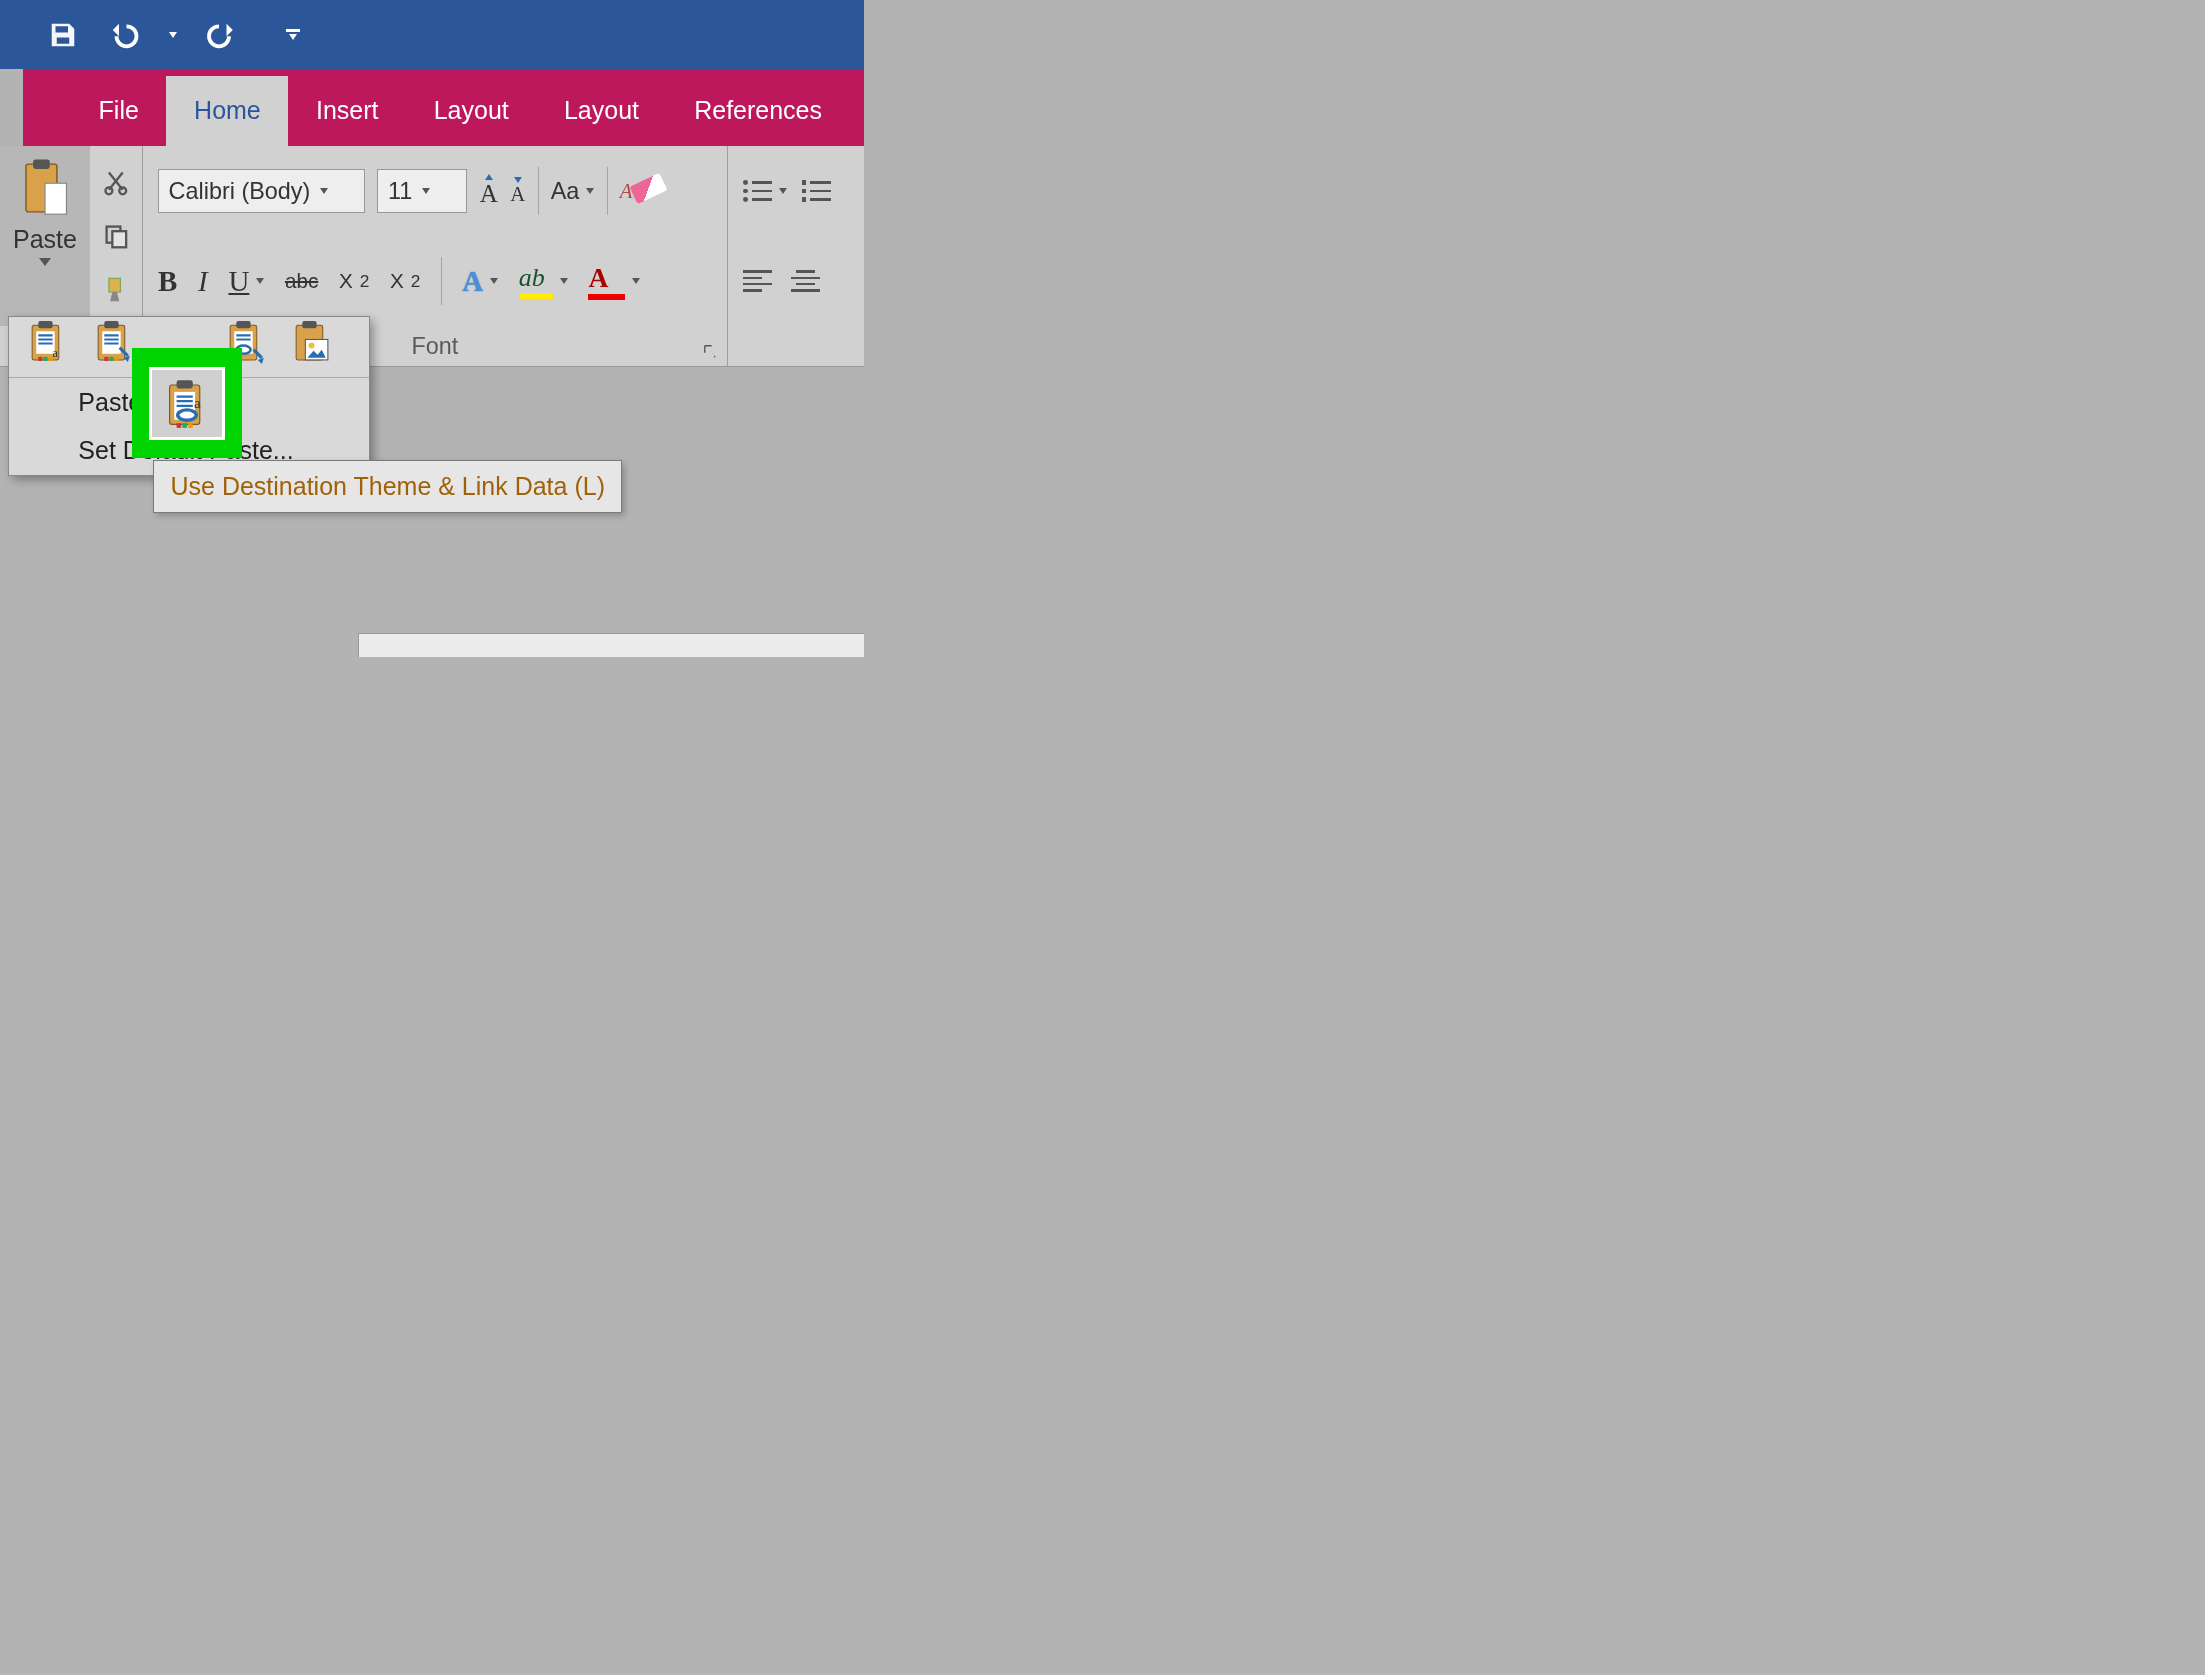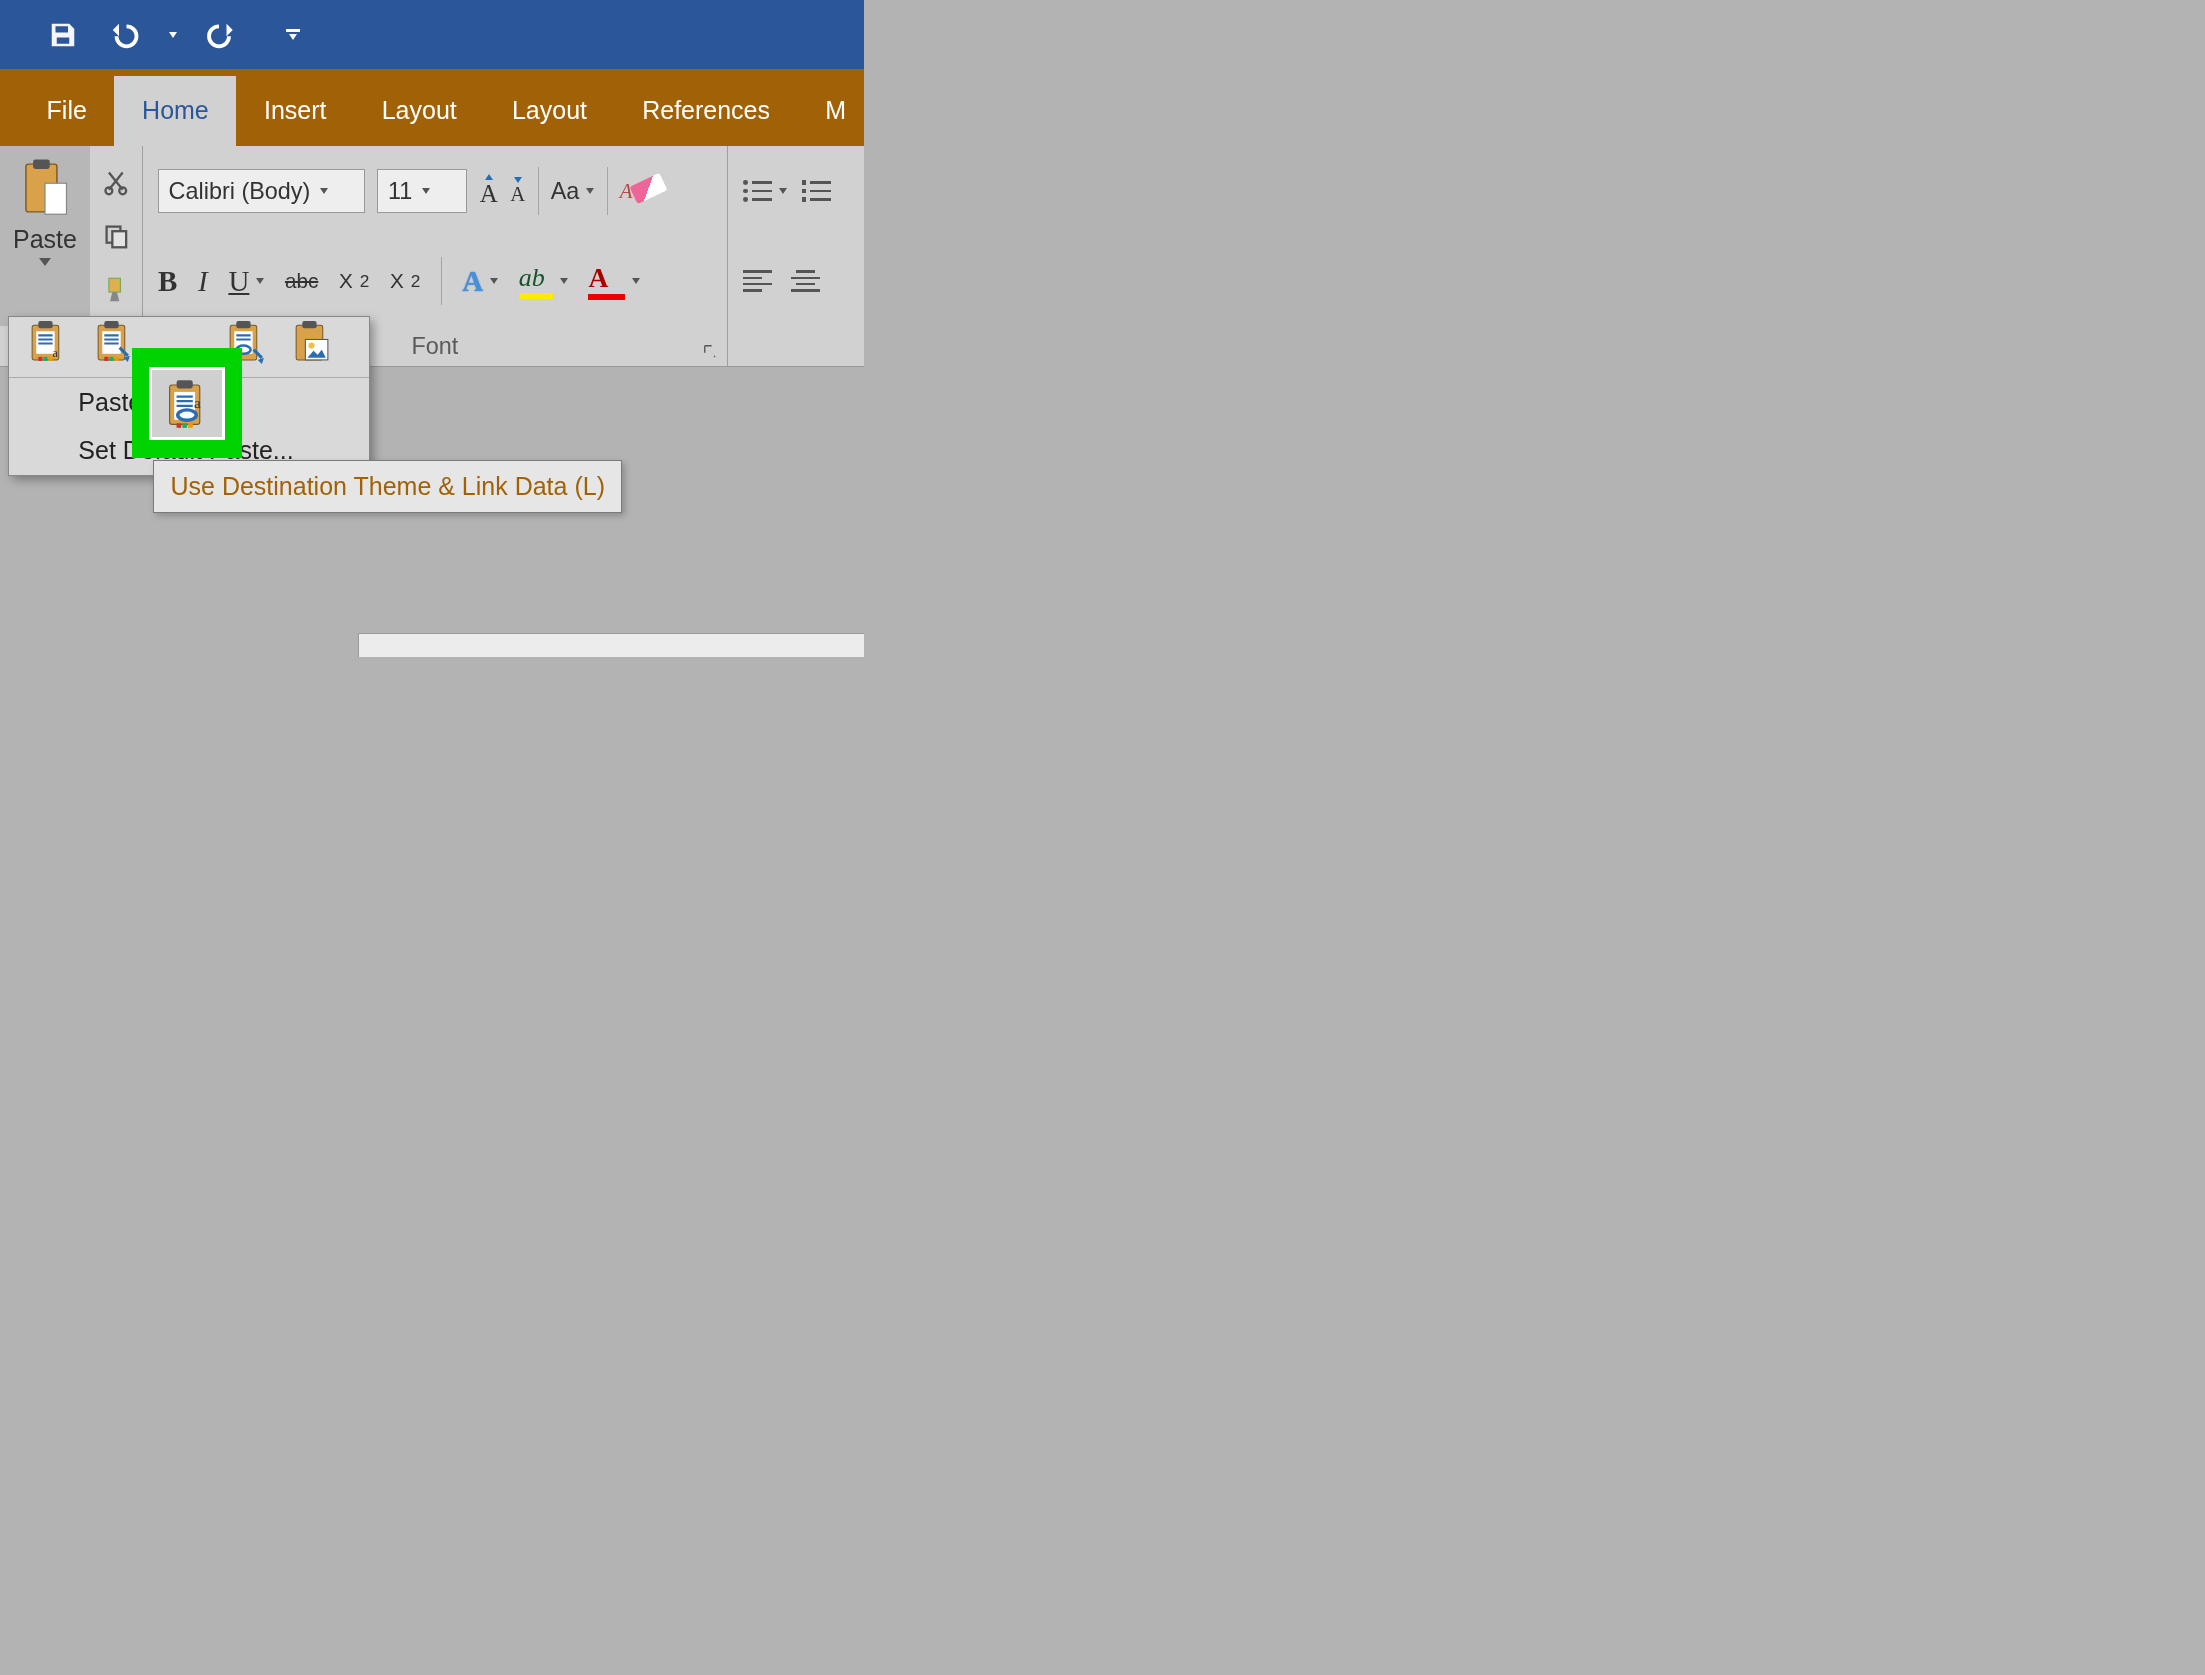--- a/index.html
+++ b/index.html
@@ -15,25 +15,26 @@
   background: #2b579a;
   height: 69px;
   width: 100%;
   display: flex;
   align-items: center;
   padding-left: 48px;
   gap: 27.6px;
 }
 .qat-icon { color: #fff; display: inline-flex; align-items: center; }
 .tabs-bar {
-  background: #a16207;
+  background: #be185d;
   height: 77px;
   display: flex;
   align-items: flex-end;
-  padding-left: 19px;
+  padding-left: 48px;
+  margin-left: 23px;
 }
 .tab {
   color: #fff;
   font-size: 25px;
   padding: 20.7px 27.6px 20.7px 27.6px;
   cursor: pointer;
 }
 .tab.active {
   background: #d1d1d1;
   color: #2b579a;

